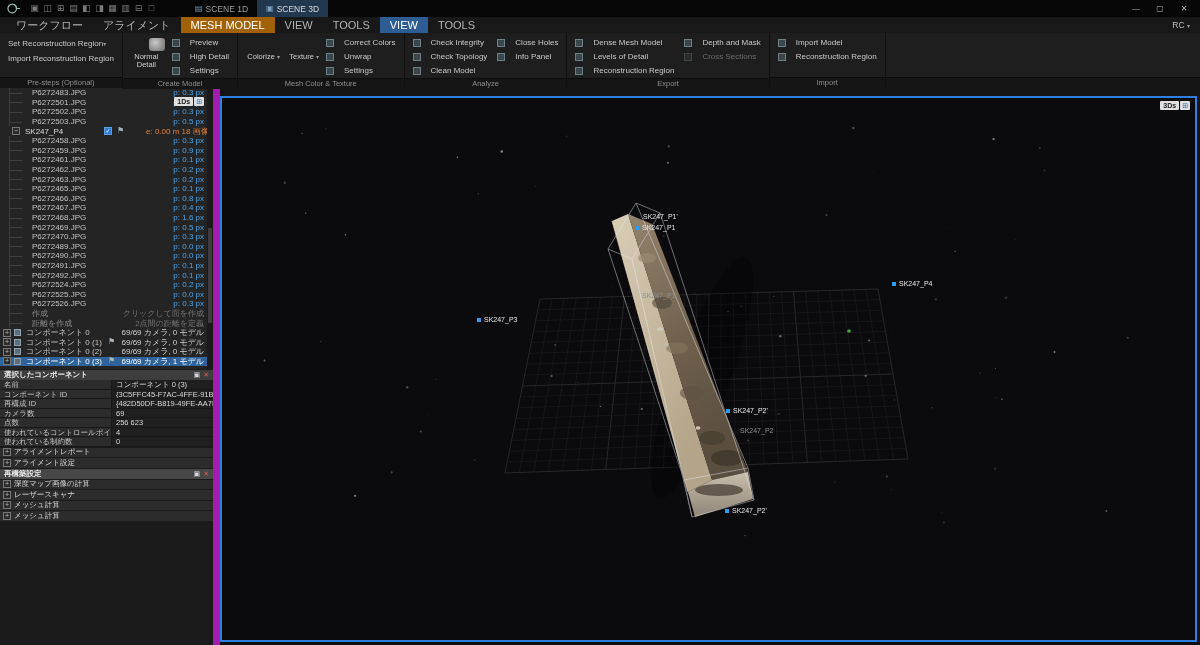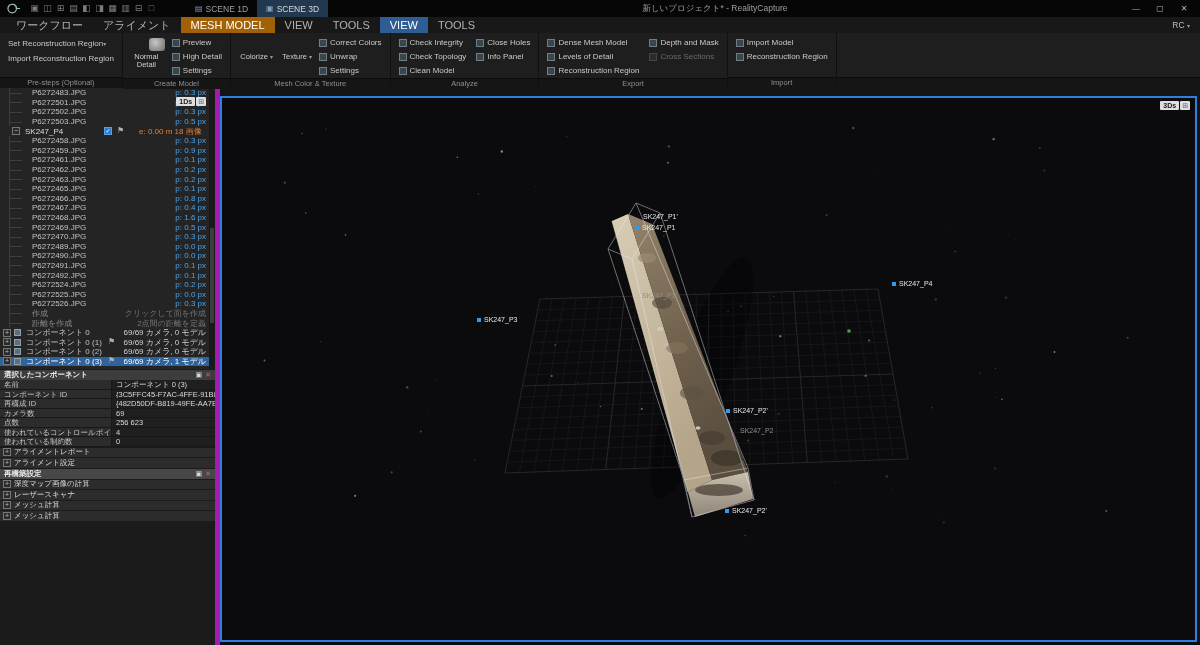--- a/index.html
+++ b/index.html
@@ -25,34 +25,34 @@
 .rtab.active{background:#a16207;color:#fff}
 .rtab.highlight{background:#2d5d92;color:#fff}
 .account{margin-left:auto;padding-right:10px;font-size:8.5px;line-height:16px;color:#bdbdbd}
 
 
 .ribbon{position:absolute;top:33px;left:0;right:0;height:55px;background:#1e1e1e;display:flex;z-index:18}
 .rgroup{display:flex;flex-direction:column;border-right:1px solid #101010}
 .g-content{flex:1;display:flex;gap:4px;padding:3px 5px 1px}
 .g-label{height:11px;font-size:7.5px;color:#8f8f8f;text-align:center;line-height:10px;background:#151515;border-top:1px solid #0c0c0c;white-space:nowrap;padding:0 5px}
 .vcol{display:flex;flex-direction:column;gap:1px}
-.sbtn{display:flex;align-items:center;gap:3px;height:13px;padding:0 3px;font-size:8px;color:#c9c9c9;white-space:nowrap}
+.sbtn{display:flex;align-items:center;gap:10px;height:13px;padding:0 3px;font-size:8px;color:#c9c9c9;white-space:nowrap}
 .sbtn .sicon{width:8px;height:8px;border:1px solid #6f7f86;background:#39464c;flex:0 0 auto}
 .sbtn.disabled{color:#6a6a6a}
 .sbtn.disabled .sicon{opacity:.4}
 .lbtn{display:flex;align-items:center;gap:0;height:14px;font-size:8px;color:#c9c9c9;padding:0 3px;white-space:nowrap}
 .caret{font-size:6px;color:#9a9a9a}
 .bigbtn{width:37px;display:flex;flex-direction:column;align-items:flex-end;padding-top:2px;gap:2px}
 .bigbtn .bicon{width:16px;height:13px;border-radius:3px}
 .bigbtn .blabel{font-size:7.5px;color:#cfcfcf;text-align:center;line-height:8px;white-space:normal}
 .icon-normal{background:radial-gradient(circle at 40% 35%,#c8c8c8,#6a6a6a)}
 .filler{flex:1;border-right:none}
 
 
-.left-panel{position:absolute;top:88px;left:0;width:220px;bottom:0;background:#1b1b1b;border-right:5px solid #a21caf;z-index:10}
+.left-panel{position:absolute;top:88px;left:0;width:220px;bottom:0;background:#1b1b1b;border-right:7px solid #a21caf;z-index:10}
 .tree{position:absolute;top:0;left:0;right:0;height:281px;background:#242424;overflow:hidden}
 .trow{height:9.6px;display:flex;align-items:center;position:relative;font-size:8px;padding-right:9px;white-space:nowrap}
 .trow .t-label{margin-left:2px;color:#c2c2c2}
 .trow .t-value{margin-left:auto}
 .trow.image,.trow.action{padding-left:30px}
 .trow.image::before,.trow.action::before{content:"";position:absolute;left:9px;top:0;bottom:0;border-left:1px solid #3e3e3e}
 .trow.image::after,.trow.action::after{content:"";position:absolute;left:9px;width:13px;top:50%;border-top:1px solid #3e3e3e}
 .trow.image .t-value{color:#4da3e8}
 .trow.marker{padding-left:12px}
 .trow.component{padding-left:3px}
@@ -62,21 +62,21 @@
 .trow.component .t-exp::before{content:"+"}
 .t-cicon{display:none;width:7px;height:7px;background:#5d6f7c;border:1px solid #8fa0ab;margin-right:3px;flex:0 0 auto}
 .trow.component .t-cicon{display:block}
 .t-check{display:none;position:absolute;left:104px;width:8px;height:8px;background:#2d7dd2;border:1px solid #5aa0e0;color:#fff;font-size:6px;line-height:7px;text-align:center}
 .trow.marker .t-check{display:block}
 .t-check::before{content:"✓"}
 .t-flag{display:none;position:absolute;left:117px;color:#aab4bc;font-size:8px;line-height:8px}
 .t-flag::before{content:"⚑"}
 .trow.marker .t-flag{display:block}
 .trow.component.flag .t-flag{display:block;left:108px}
-.trow.marker .t-value{position:absolute;left:138px;margin:1px;color:#e0813a}
+.trow.marker .t-value{position:absolute;left:138px;margin:8px;color:#e0813a}
 .trow.marker .t-label{color:#dcdcdc}
 .trow.action .t-label{color:#8a8a8a}
 .trow.action .t-value{color:#757575}
 .trow.component .t-value{color:#d0d0d0}
 .trow.selected{background:#2f639b}
 .trow.selected .t-label,.trow.selected .t-value{color:#fff}
 .vscroll{position:absolute;top:0;right:0;width:6px;height:281px;background:#1a1a1a}
 .vthumb{position:absolute;left:1px;right:1px;top:140px;height:95px;background:#3d3d3d}
 
 .badge{position:absolute;display:flex;gap:1px;z-index:6}
@@ -145,21 +145,20 @@
         <div class="scene-tab">
           <span class="glyph">▤</span>
           <span>SCENE 1D</span>
         </div>
 
         <div class="scene-tab active">
           <span class="glyph">▣</span>
           <span>SCENE 3D</span>
         </div>
       </div>
-    <div class="win-title">新しいプロジェクト* - RealityCapture</div>
     <div class="win-controls">
       <div class="win-btn">—</div>
       <div class="win-btn">▢</div>
       <div class="win-btn">✕</div>
     </div>
   </div>
 
   <div class="tabsrow">
     <div style="display:flex">
 

